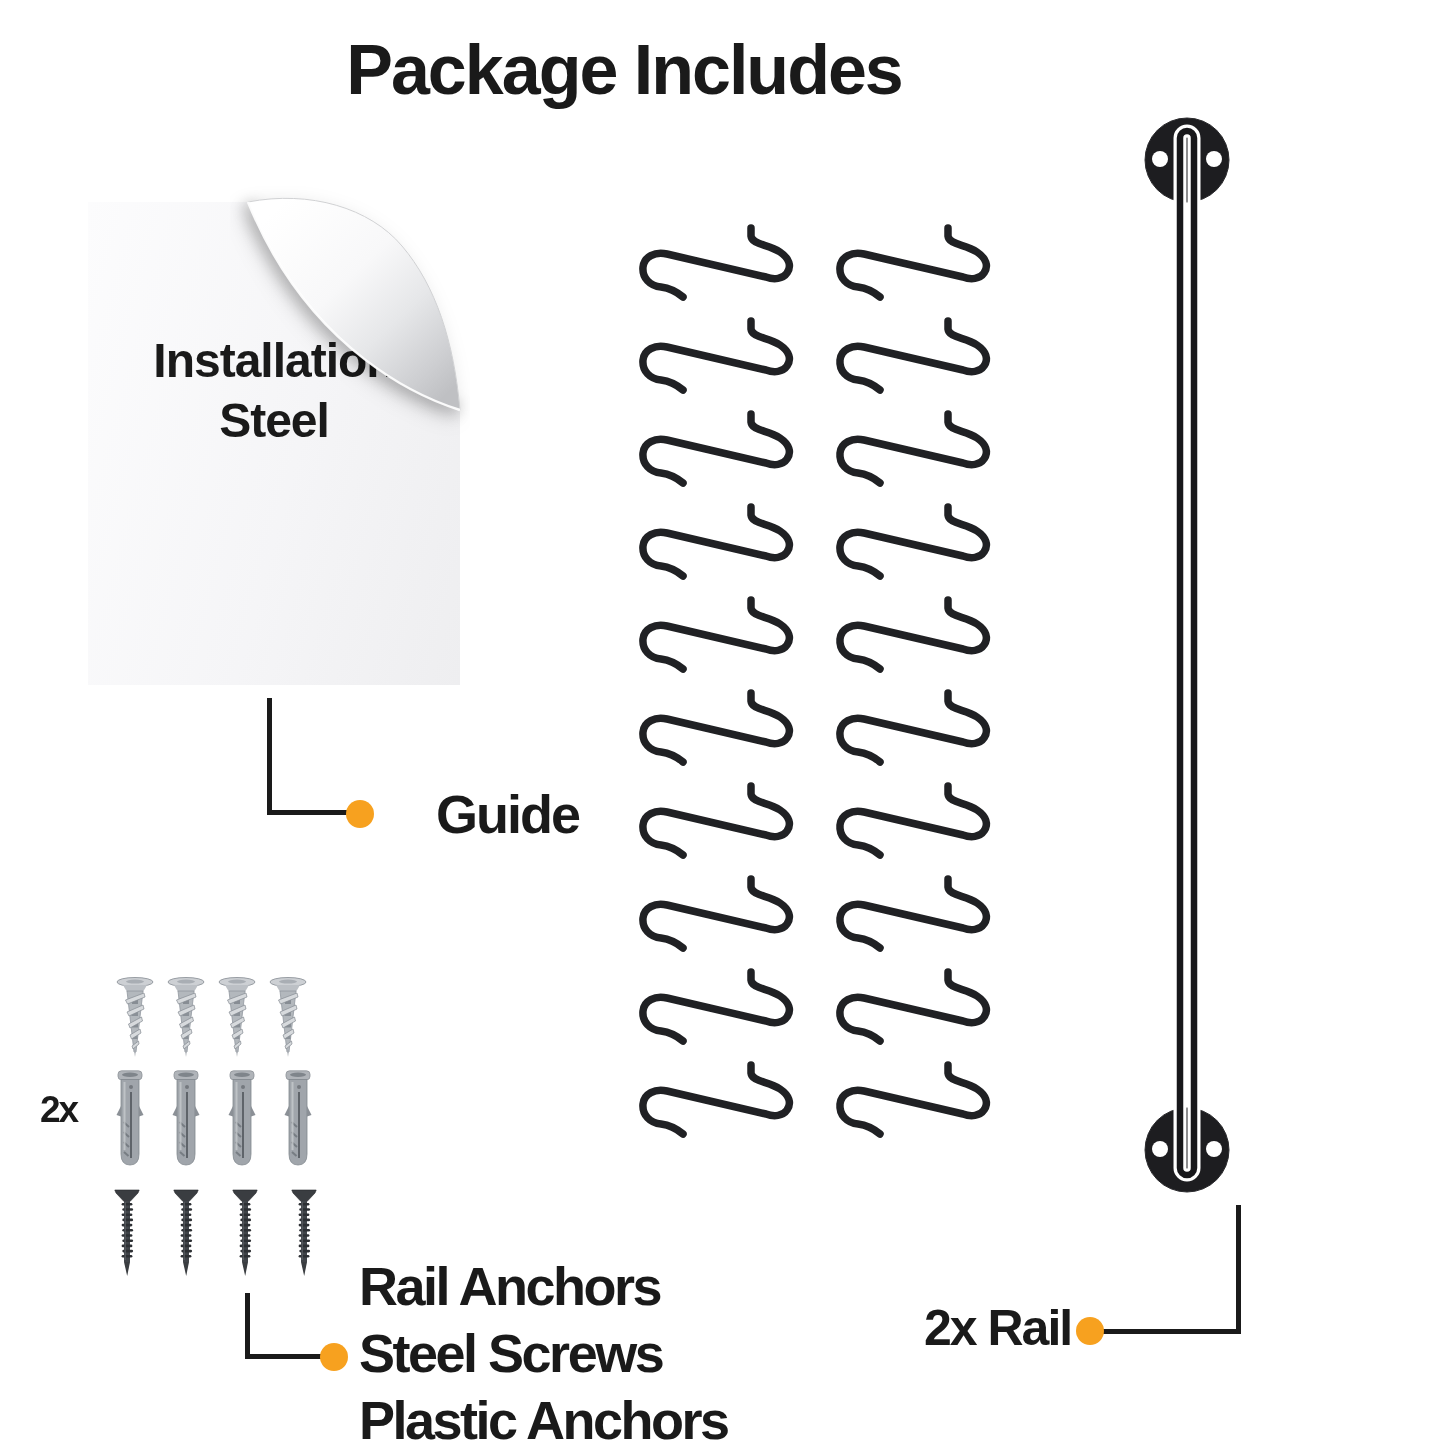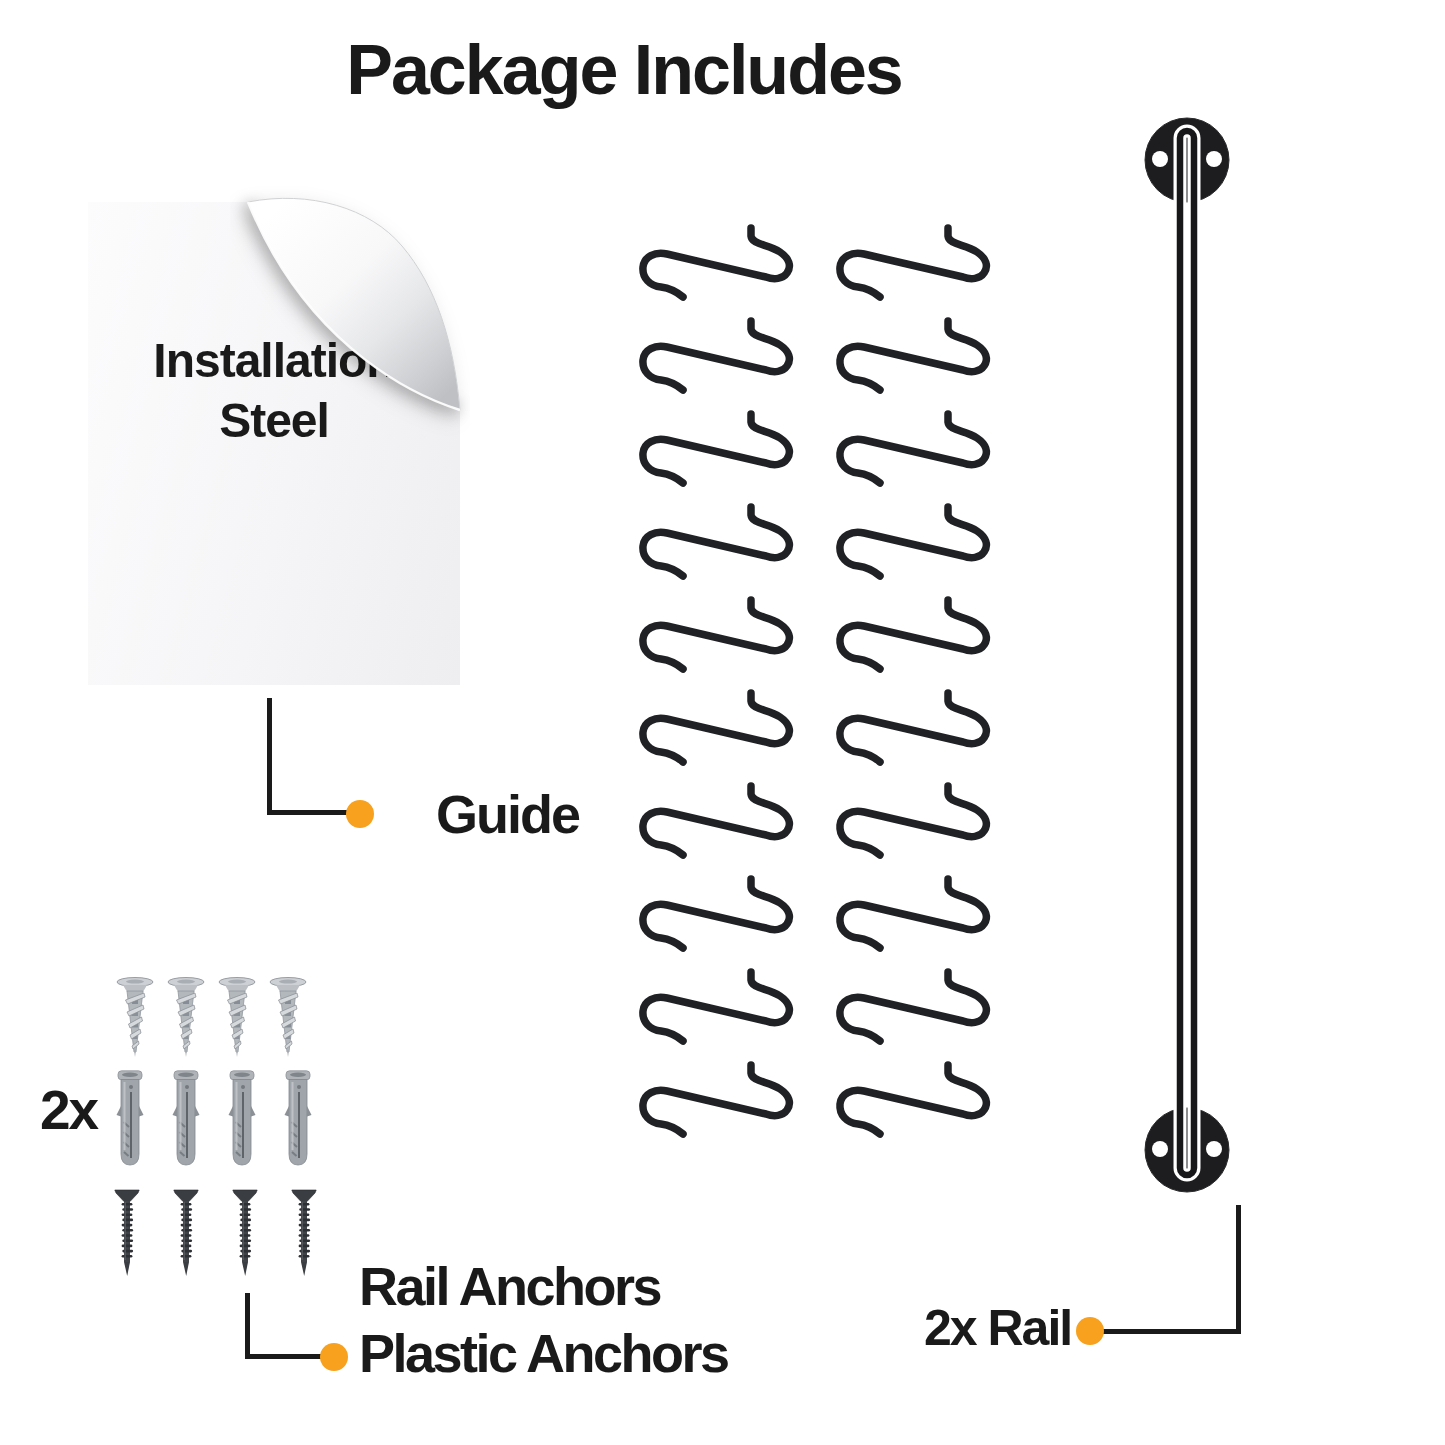--- a/index.html
+++ b/index.html
@@ -25,21 +25,21 @@
   }
   .curl{position:absolute;left:230px;top:186px;width:240px;height:250px;z-index:2;}
   .curl .flap{filter:drop-shadow(-6px 8px 10px rgba(0,0,0,.18));}
   
   .vline,.hline{position:absolute;background:var(--line,#1a1a1a);}
   .dot{position:absolute;width:28px;height:28px;border-radius:50%;background:var(--accent,#f7a11f);}
   .callout-label{position:absolute;font-weight:700;letter-spacing:-2px;color:var(--text,#1a1a1a);white-space:nowrap;}
   .guide-label{left:393px;top:786px;font-size:54px;line-height:56px;margin-left:43px;}
   .hw-labels{left:359px;top:1253px;font-size:54px;line-height:67px;letter-spacing:-2.5px;}
   .rail-labels{left:924px;top:1296px;font-size:50px;line-height:64px;}
-  .qty-label{left:40px;top:1082px;font-size:55px;line-height:56px;}
+  .qty-label{left:40px;top:1082px;font-size:37px;line-height:56px;}
   
   .hooks-grid{
     position:absolute;left:638px;top:222px;
     display:grid;grid-template-columns:157px 157px;gap:8px 40px;
   }
   .hook{width:157px;height:85px;display:block;}
   
   .rails{position:absolute;left:1142px;top:112px;display:flex;gap:20px;}
   .rail{width:90px;height:1092px;display:block;}
   
@@ -396,20 +396,21 @@
     </div>
 
   <div class="callout-label qty-label">2x</div>
 
   <div>
     <div class="vline" style="left:245px;top:1293px;width:5px;height:64px;"></div>
     <div class="hline" style="left:245px;top:1354px;width:80px;height:5px;"></div>
     <div class="dot" style="left:320px;top:1343px;"></div>
     <div class="callout-label hw-labels">
       <div>Rail Anchors</div>
+      <div>Steel Screws</div>
       <div>Plastic Anchors</div>
     </div>
   </div>
 
   <div>
     <div class="vline" style="left:1236px;top:1205px;width:5px;height:128px;"></div>
     <div class="hline" style="left:1095px;top:1329px;width:146px;height:5px;"></div>
     <div class="dot" style="left:1076px;top:1317px;"></div>
     <div class="callout-label rail-labels">
       <div>2x Rail</div>

